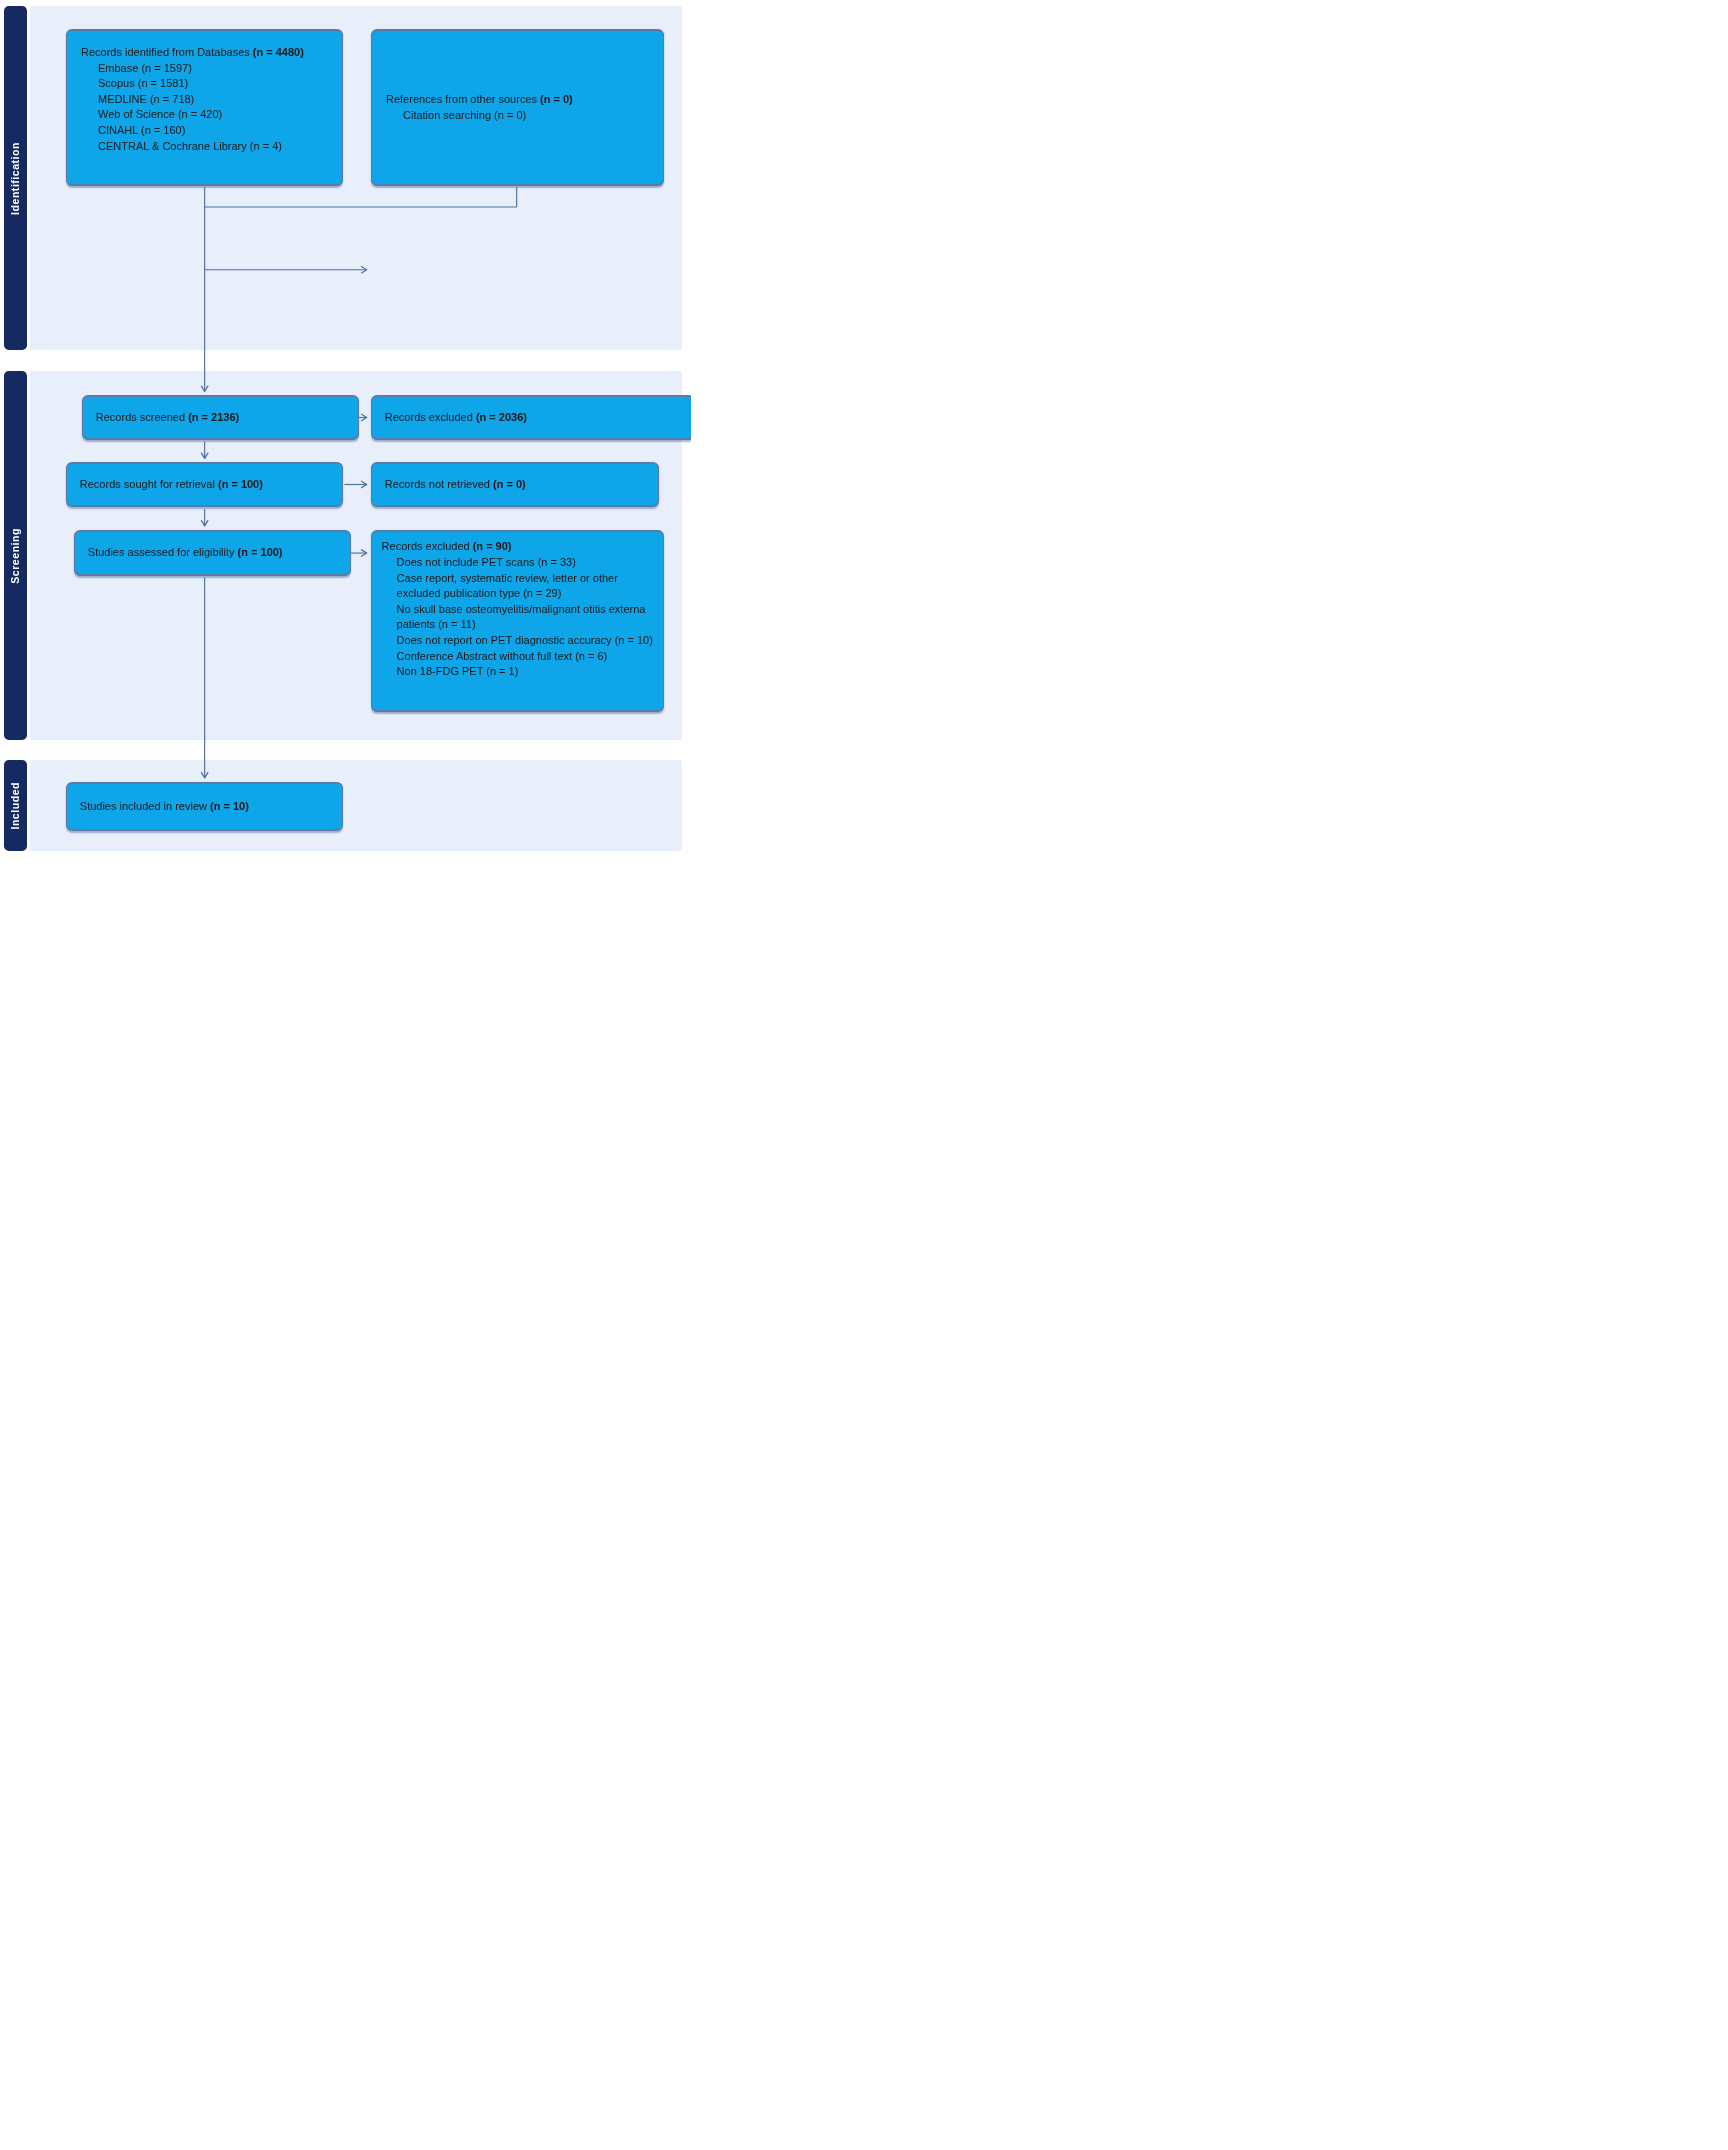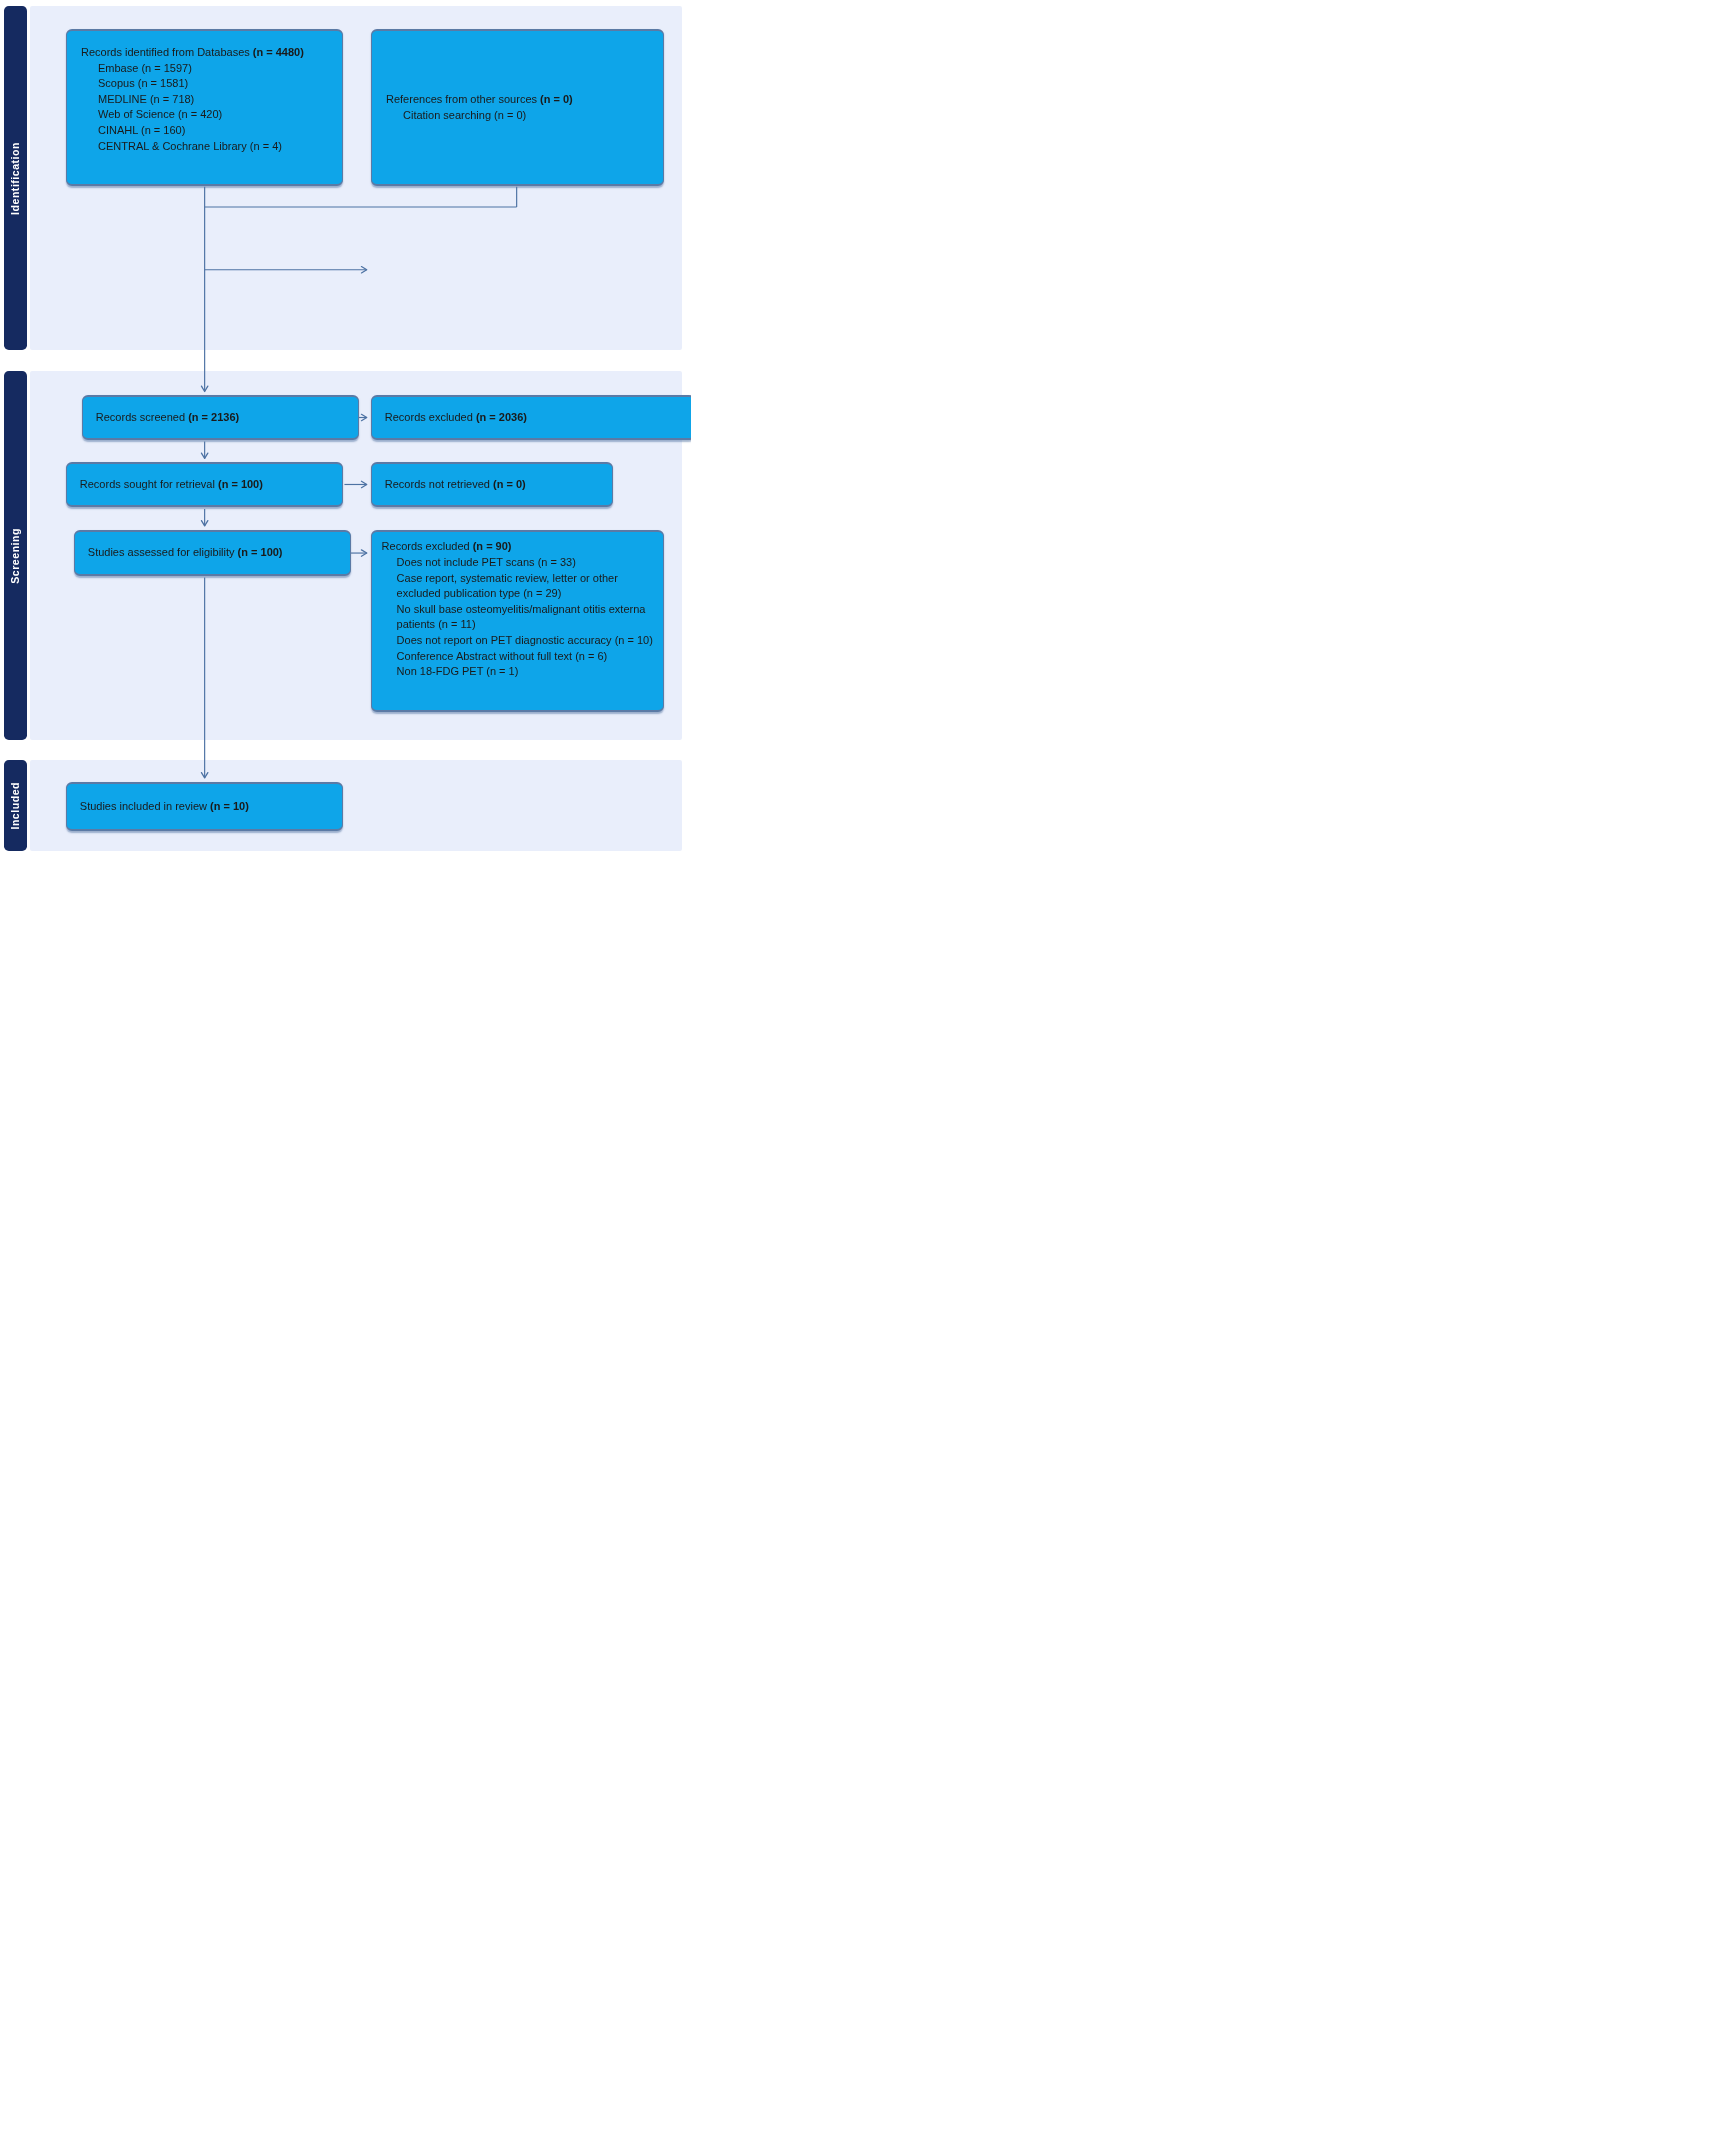--- a/index.html
+++ b/index.html
@@ -38,21 +38,21 @@
   .line{margin:0;}
   .line b{font-weight:700;}
   .item{margin:0 0 0 17px;}
   .v-center{display:flex;flex-direction:column;justify-content:center;}
   .box-a{left:66px;top:29px;width:277px;height:157px;padding:14px 11.7px 0 14px;}
   .box-b{left:371px;top:29px;width:293px;height:157px;padding:0 10.6px 0 14px;}
   .box-c{left:371px;top:224px;width:293px;height:91px;padding:0 10.6px 0 14px;}
   .box-d{left:66px;top:395px;width:277px;height:45px;padding:0 9.6px 0 12.8px;margin-left:16px;}
   .box-e{left:371px;top:395px;width:324px;height:45px;padding:0 9.6px 0 12.8px;}
   .box-f{left:66px;top:462px;width:277px;height:45px;padding:0 9.6px 0 12.8px;}
-  .box-g{left:371px;top:462px;width:242px;height:45px;padding:0 9.6px 0 12.8px;}
+  .box-g{left:371px;top:462px;width:288px;height:45px;padding:0 9.6px 0 12.8px;}
   .box-h{left:74px;top:530px;width:277px;height:46px;padding:0 9.6px 0 12.8px;}
   .box-i{left:371px;top:530px;width:293px;height:182px;padding:7.4px 7.4px 0 9.6px;}
   .box-i .item{margin-left:15px;}
   .box-j{left:66px;top:782px;width:277px;height:49px;padding:0 9.6px 0 12.8px;}
 </style>
 </head>
 <body>
 
 <div class="canvas">
 

